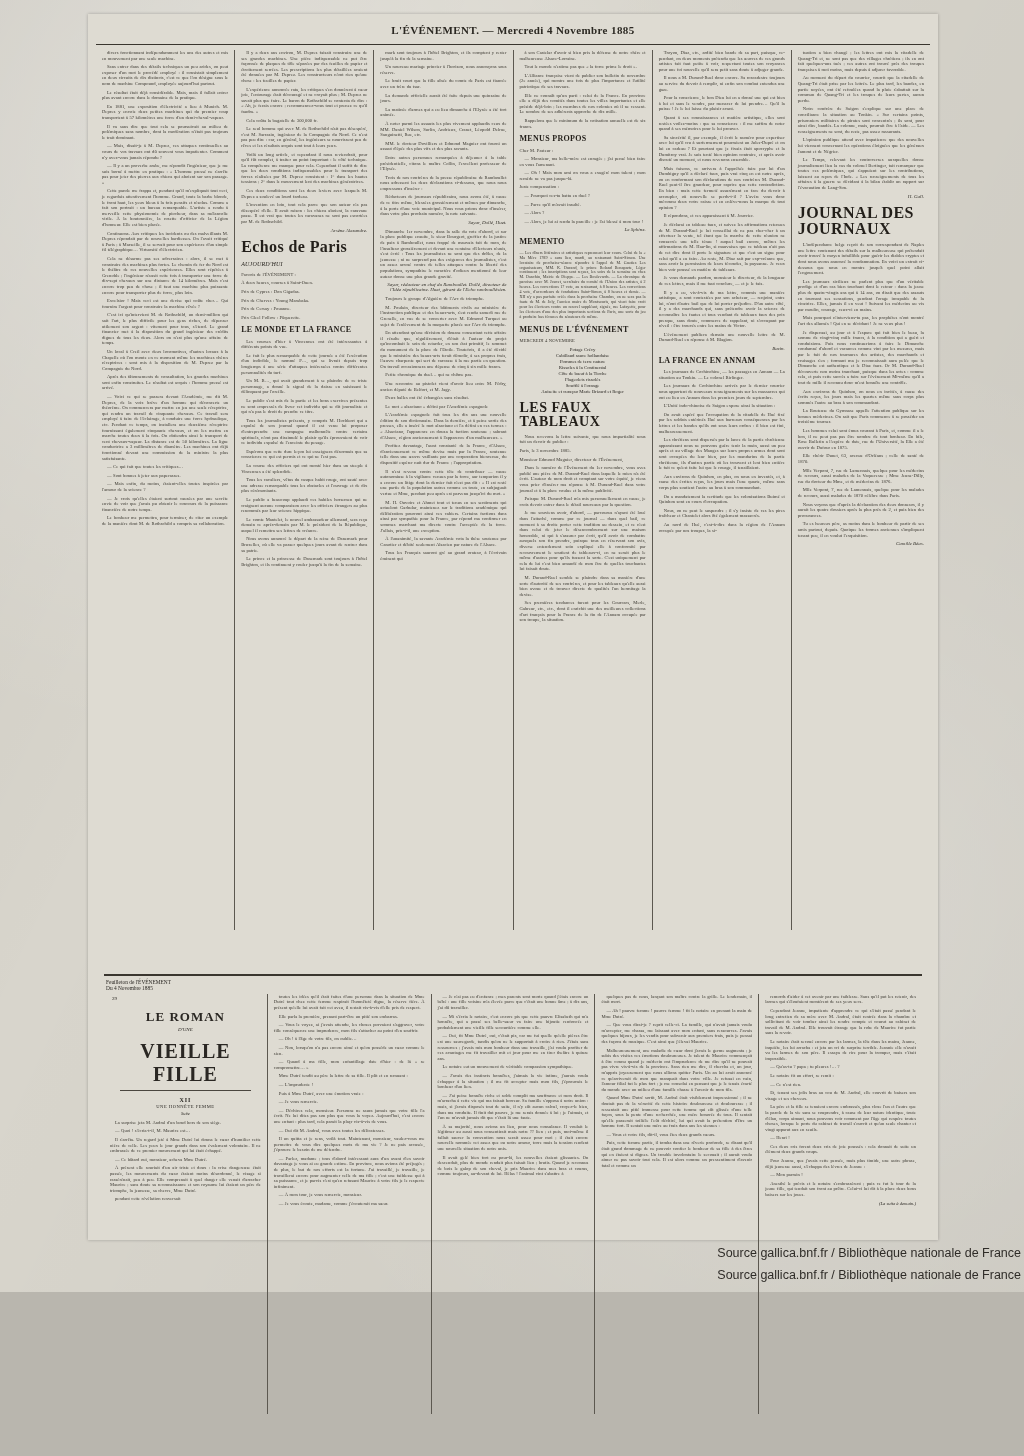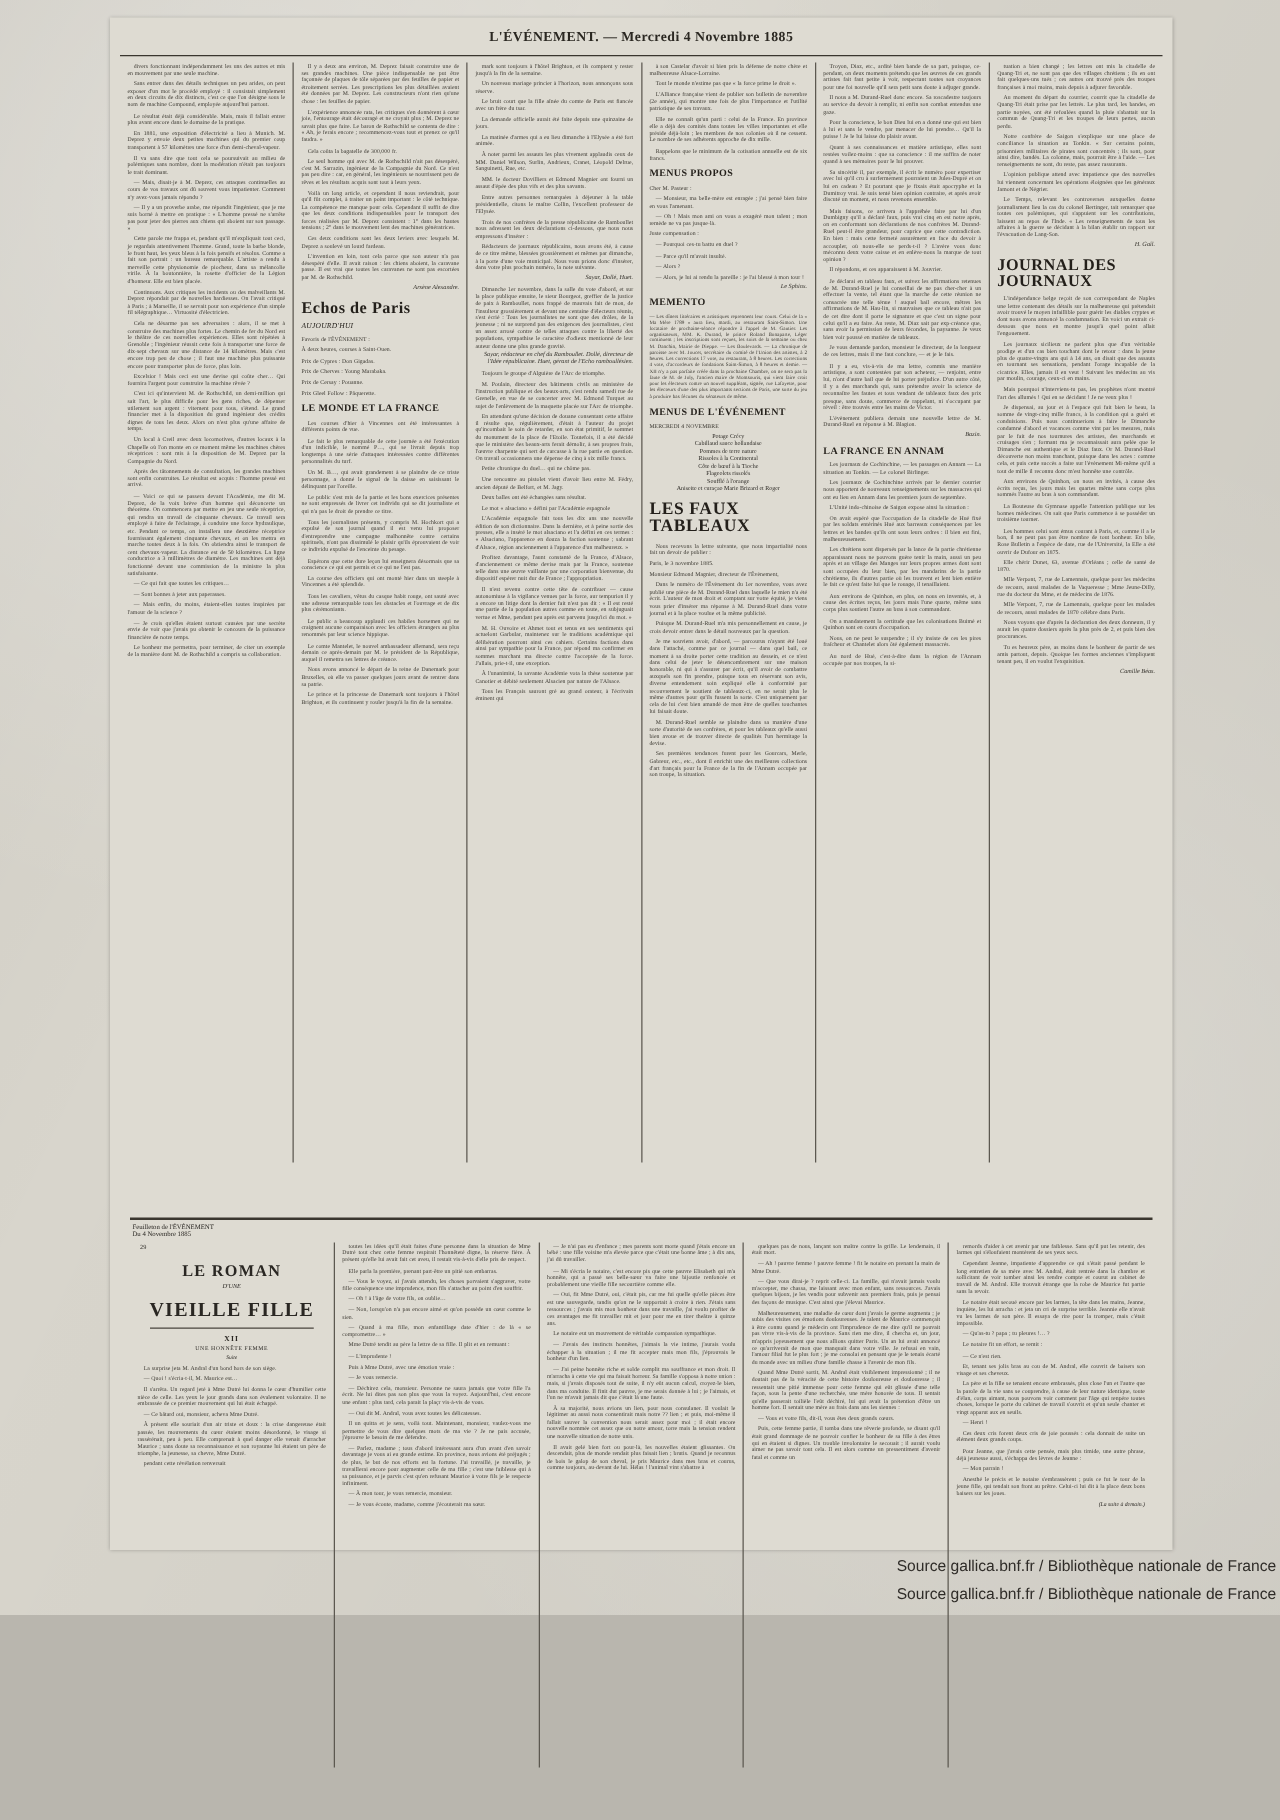--- a/index.html
+++ b/index.html
@@ -68,21 +68,21 @@
   }
   p.t.noind{text-indent:0;}
   .hd{
     text-align:left;
     font-weight:bold;
     margin:6px 0 4px 0;
     color:#231f1a;
     line-height:1.05;
   }
   .hd.h1{font-size:14px;letter-spacing:.5px;}
-  .hd.h2{font-size:13px;letter-spacing:.4px;}
+  .hd.h2{font-size:16px;letter-spacing:.4px;}
   .hd.h3{font-size:8px;letter-spacing:.3px;}
   .hd.h4{font-size:6px;letter-spacing:.2px;font-style:italic;font-weight:normal;}
   .centered{text-align:center;}
   .hr-s{border-top:1px solid #4a463f;margin:4px 10px;}
   .sign{
     text-align:right;font-size:5px;font-style:italic;margin:2px 0 4px 0;color:#33302a;
   }
   .menu-lines p{margin:0;font-size:4.8px;line-height:6px;text-align:center;text-indent:0;}
   .feuilleton{
     position:absolute;left:8px;right:8px;top:924px;bottom:8px;
@@ -94,21 +94,21 @@
   }
   .feu-cols{display:flex;height:420px;}
   .feu-col{
     flex:1 1 0;padding:0 6px;border-right:1px solid #5c5850;box-sizing:border-box;overflow:hidden;
   }
   .feu-col:last-child{border-right:none;}
   .novel-title{
     text-align:center;font-weight:bold;margin:8px 0 2px 0;
   }
   .novel-title.a{font-size:13px;letter-spacing:1px;}
-  .novel-title.b{font-size:16px;letter-spacing:1px;}
+  .novel-title.b{font-size:20px;letter-spacing:1px;}
   .novel-sub{text-align:center;font-size:5px;margin:1px 0 4px 0;font-style:italic;}
   .chap{text-align:center;font-size:6px;font-weight:bold;margin:6px 0 1px 0;letter-spacing:1px;}
   .chap-sub{text-align:center;font-size:4.6px;margin:0 0 2px 0;letter-spacing:.5px;}
   .suite{text-align:center;font-size:4.4px;font-style:italic;margin:0 0 4px 0;}
   .pnum{font-size:5px;margin:2px 0 2px 2px;}
   .end-note{text-align:right;font-size:4.6px;font-style:italic;margin-top:3px;}
   .source{
     position:absolute;right:3px;
     font-family:"Liberation Sans", sans-serif;
     font-size:12.5px;color:#2f2c28;

